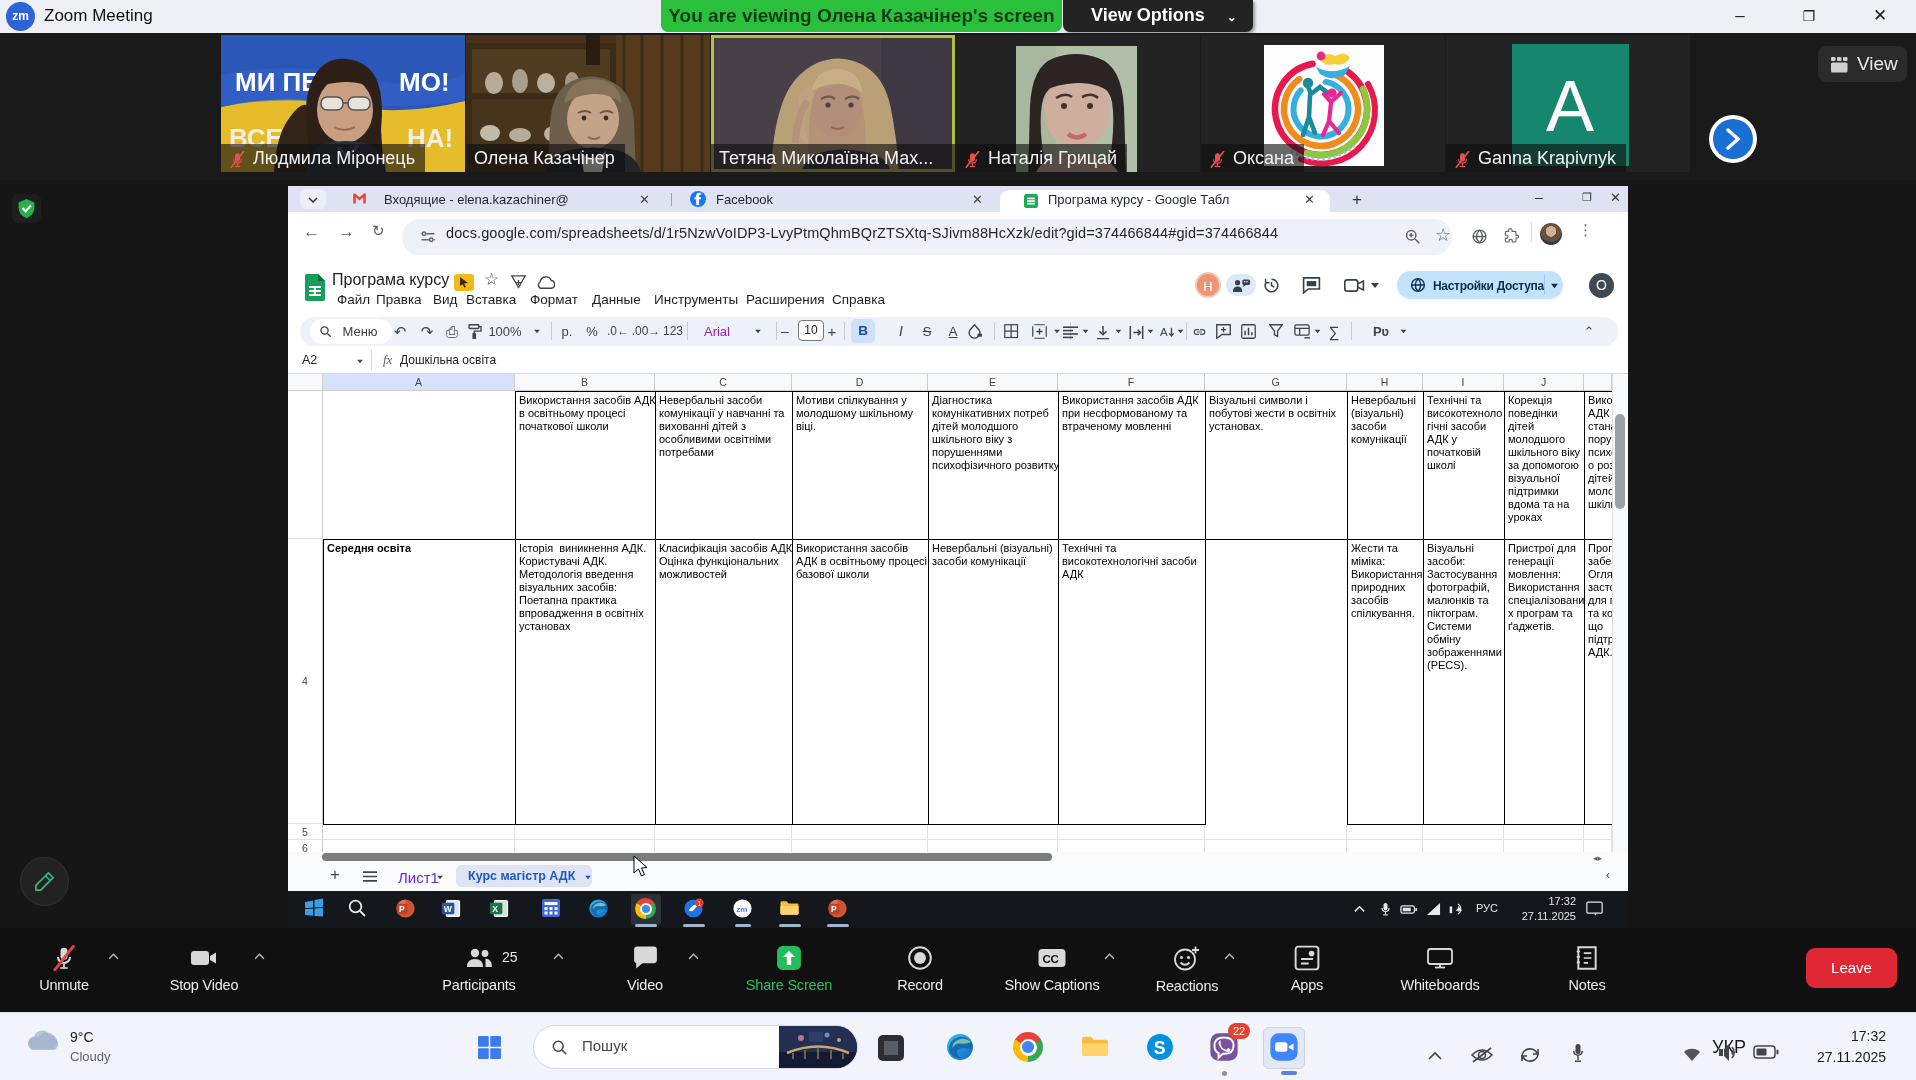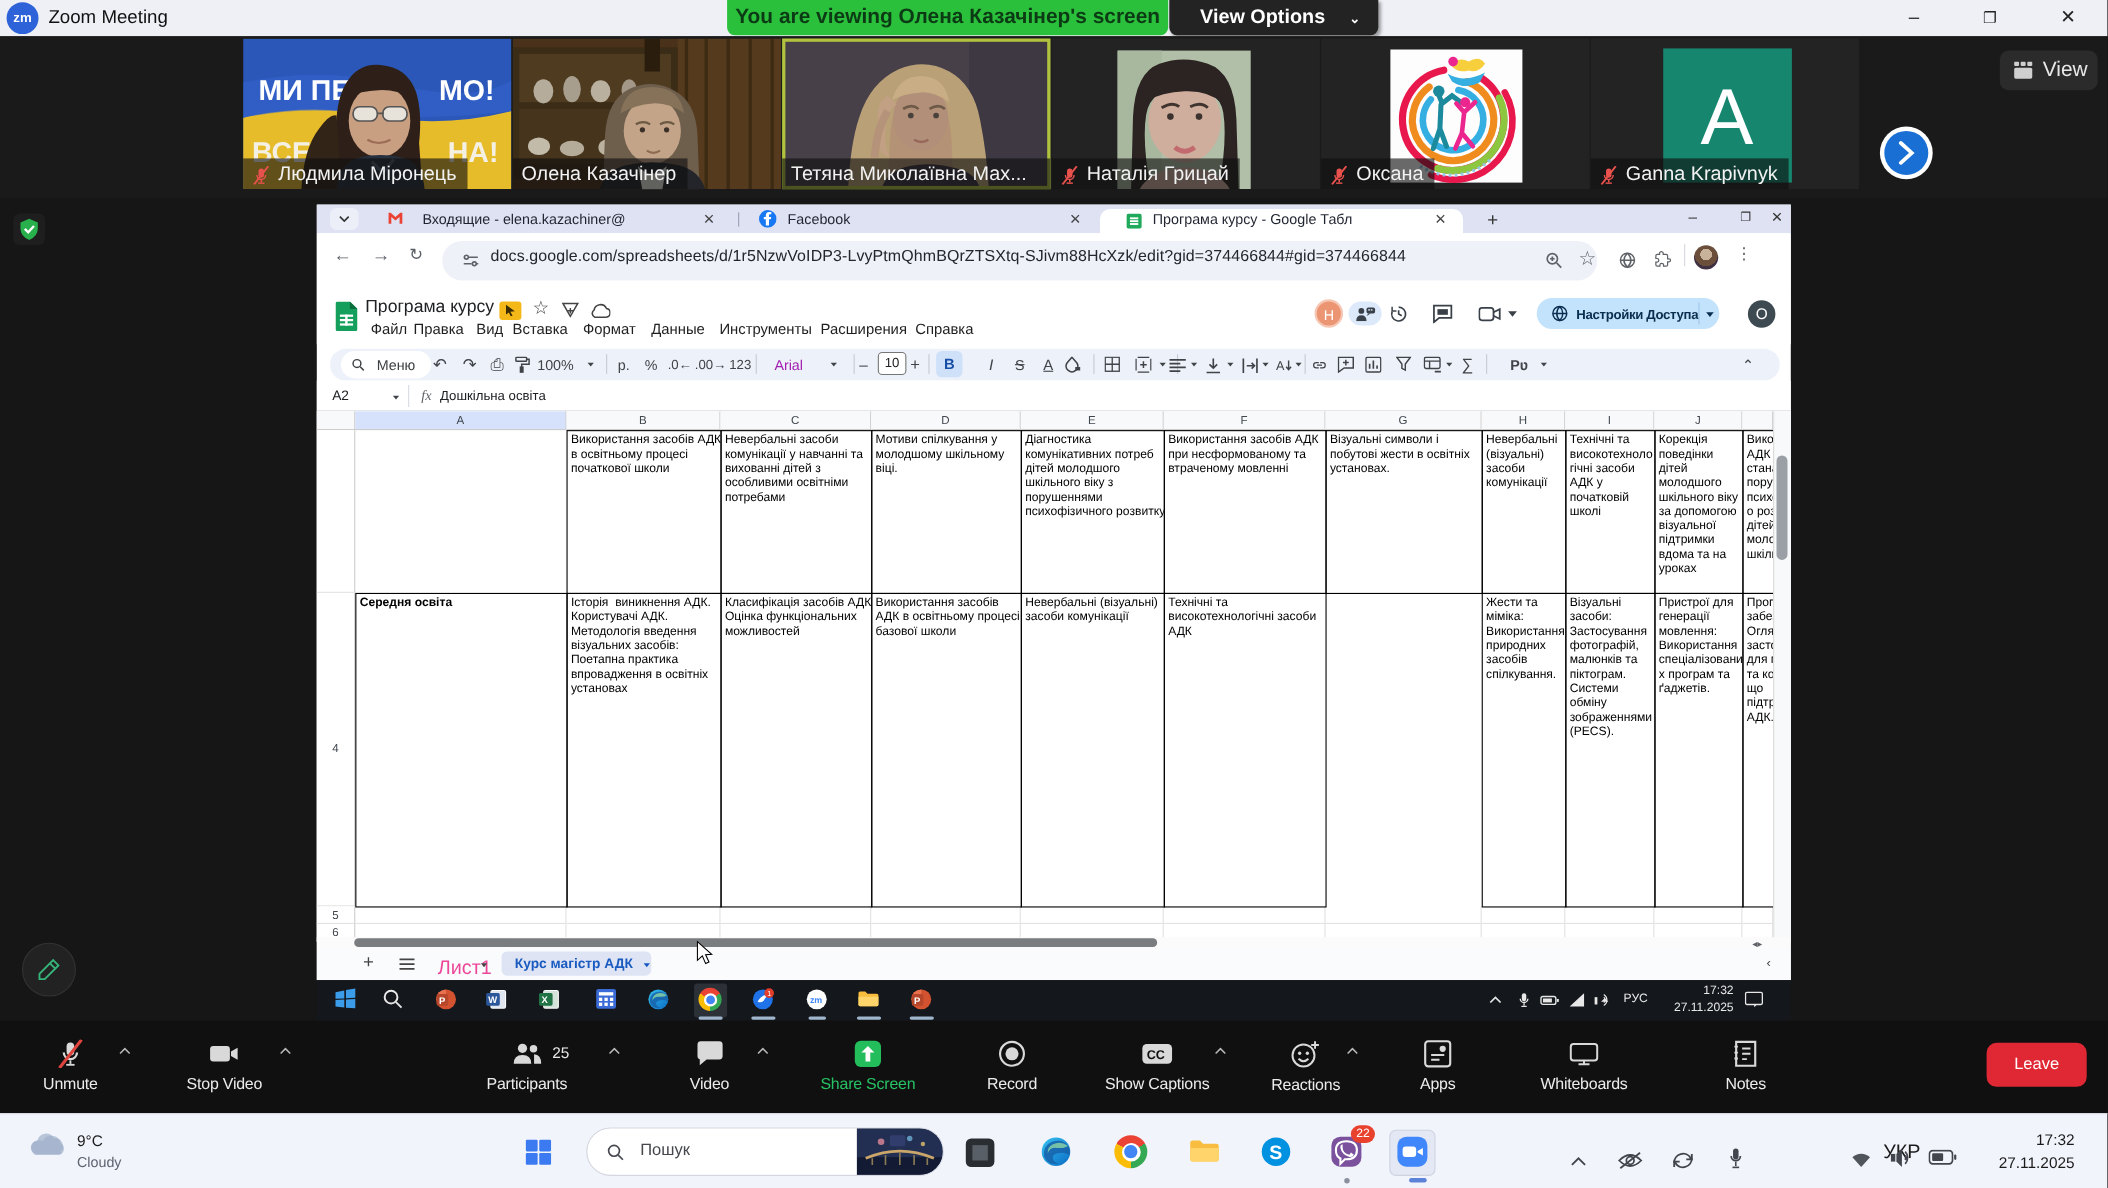--- a/index.html
+++ b/index.html
@@ -608,21 +608,21 @@
 <div class="abs" style="left:0;top:666px;width:1340px;height:10px;background:#fbfbfc;"></div>
 <div class="abs" style="left:34px;top:667px;width:730px;height:8px;background:#7a7d80;border-radius:5px;"></div>
 <div class="abs" style="left:1305px;top:667px;font-size:9px;color:#5f6368;">◂▸</div>
 <div class="abs" style="left:0;top:676px;width:1340px;height:29px;background:#f9fbfd;"></div>
 <div class="abs" style="left:42px;top:679px;font-size:17px;color:#444;">+</div>
 <svg class="abs" style="left:75px;top:685px;" width="14" height="11" viewBox="0 0 14 11">
       <g stroke="#444" stroke-width="1.7">
         <path d="M0 1.2 h14 M0 5.5 h14 M0 9.8 h14"></path>
       </g>
     </svg>
-<div class="abs" style="left:110px;top:683px;font-size:18px;color:#ec4899;">Лист1</div>
+<div class="abs" style="left:110px;top:683px;font-size:15px;color:#6d28d9;">Лист1</div>
 <svg class="abs" style="left:148px;top:689px;" width="8" height="5" viewBox="0 0 10 7">
       <path d="M1 1 L5 6 L9 1" fill="#444"></path>
     </svg>
 <div class="abs" style="left:168px;top:679px;width:136px;height:22px;background:#dfe4f5;border-radius:5px;"></div>
 <div class="abs" style="left:180px;top:683px;font-size:12.5px;font-weight:bold;color:#1a5bc0;">Курс магістр АДК</div>
 <svg class="abs" style="left:296px;top:689px;" width="8" height="5" viewBox="0 0 10 7">
       <path d="M1 1 L5 6 L9 1" fill="#1856c8"></path>
     </svg>
 <div class="abs" style="left:1318px;top:682px;font-size:12px;color:#444;">‹</div>
 </div>

